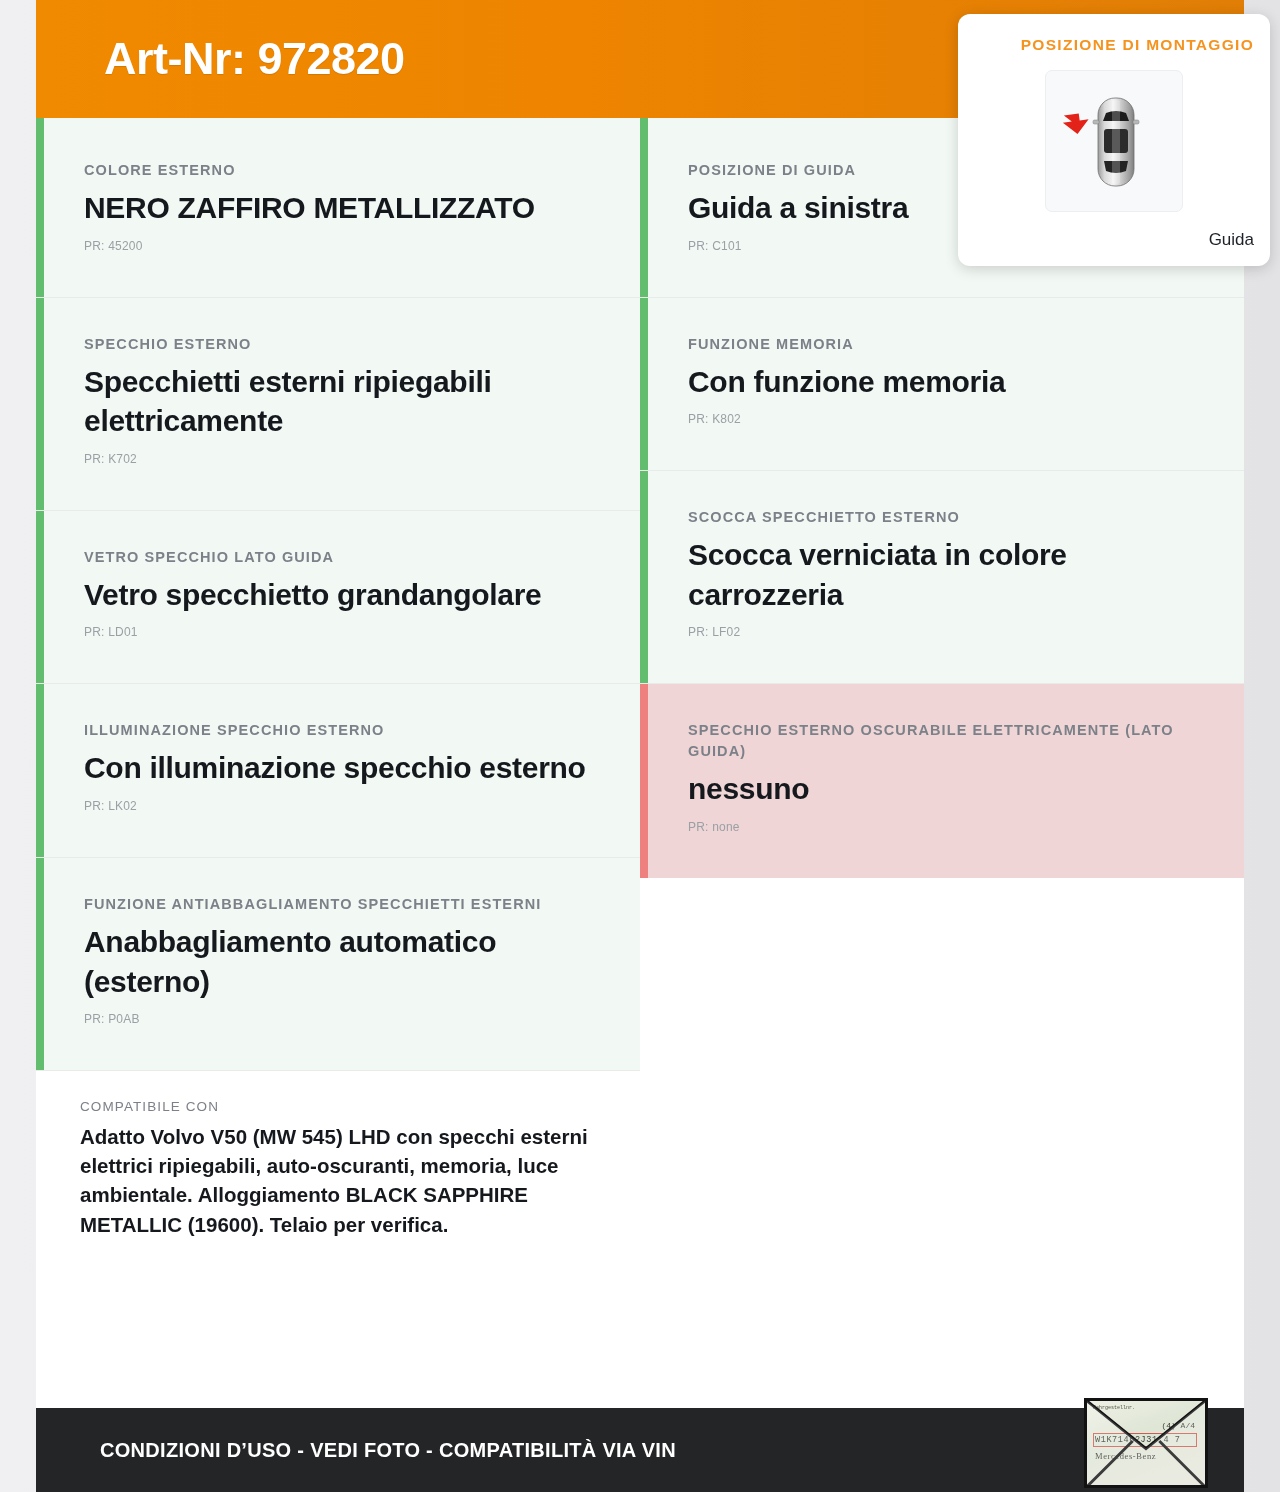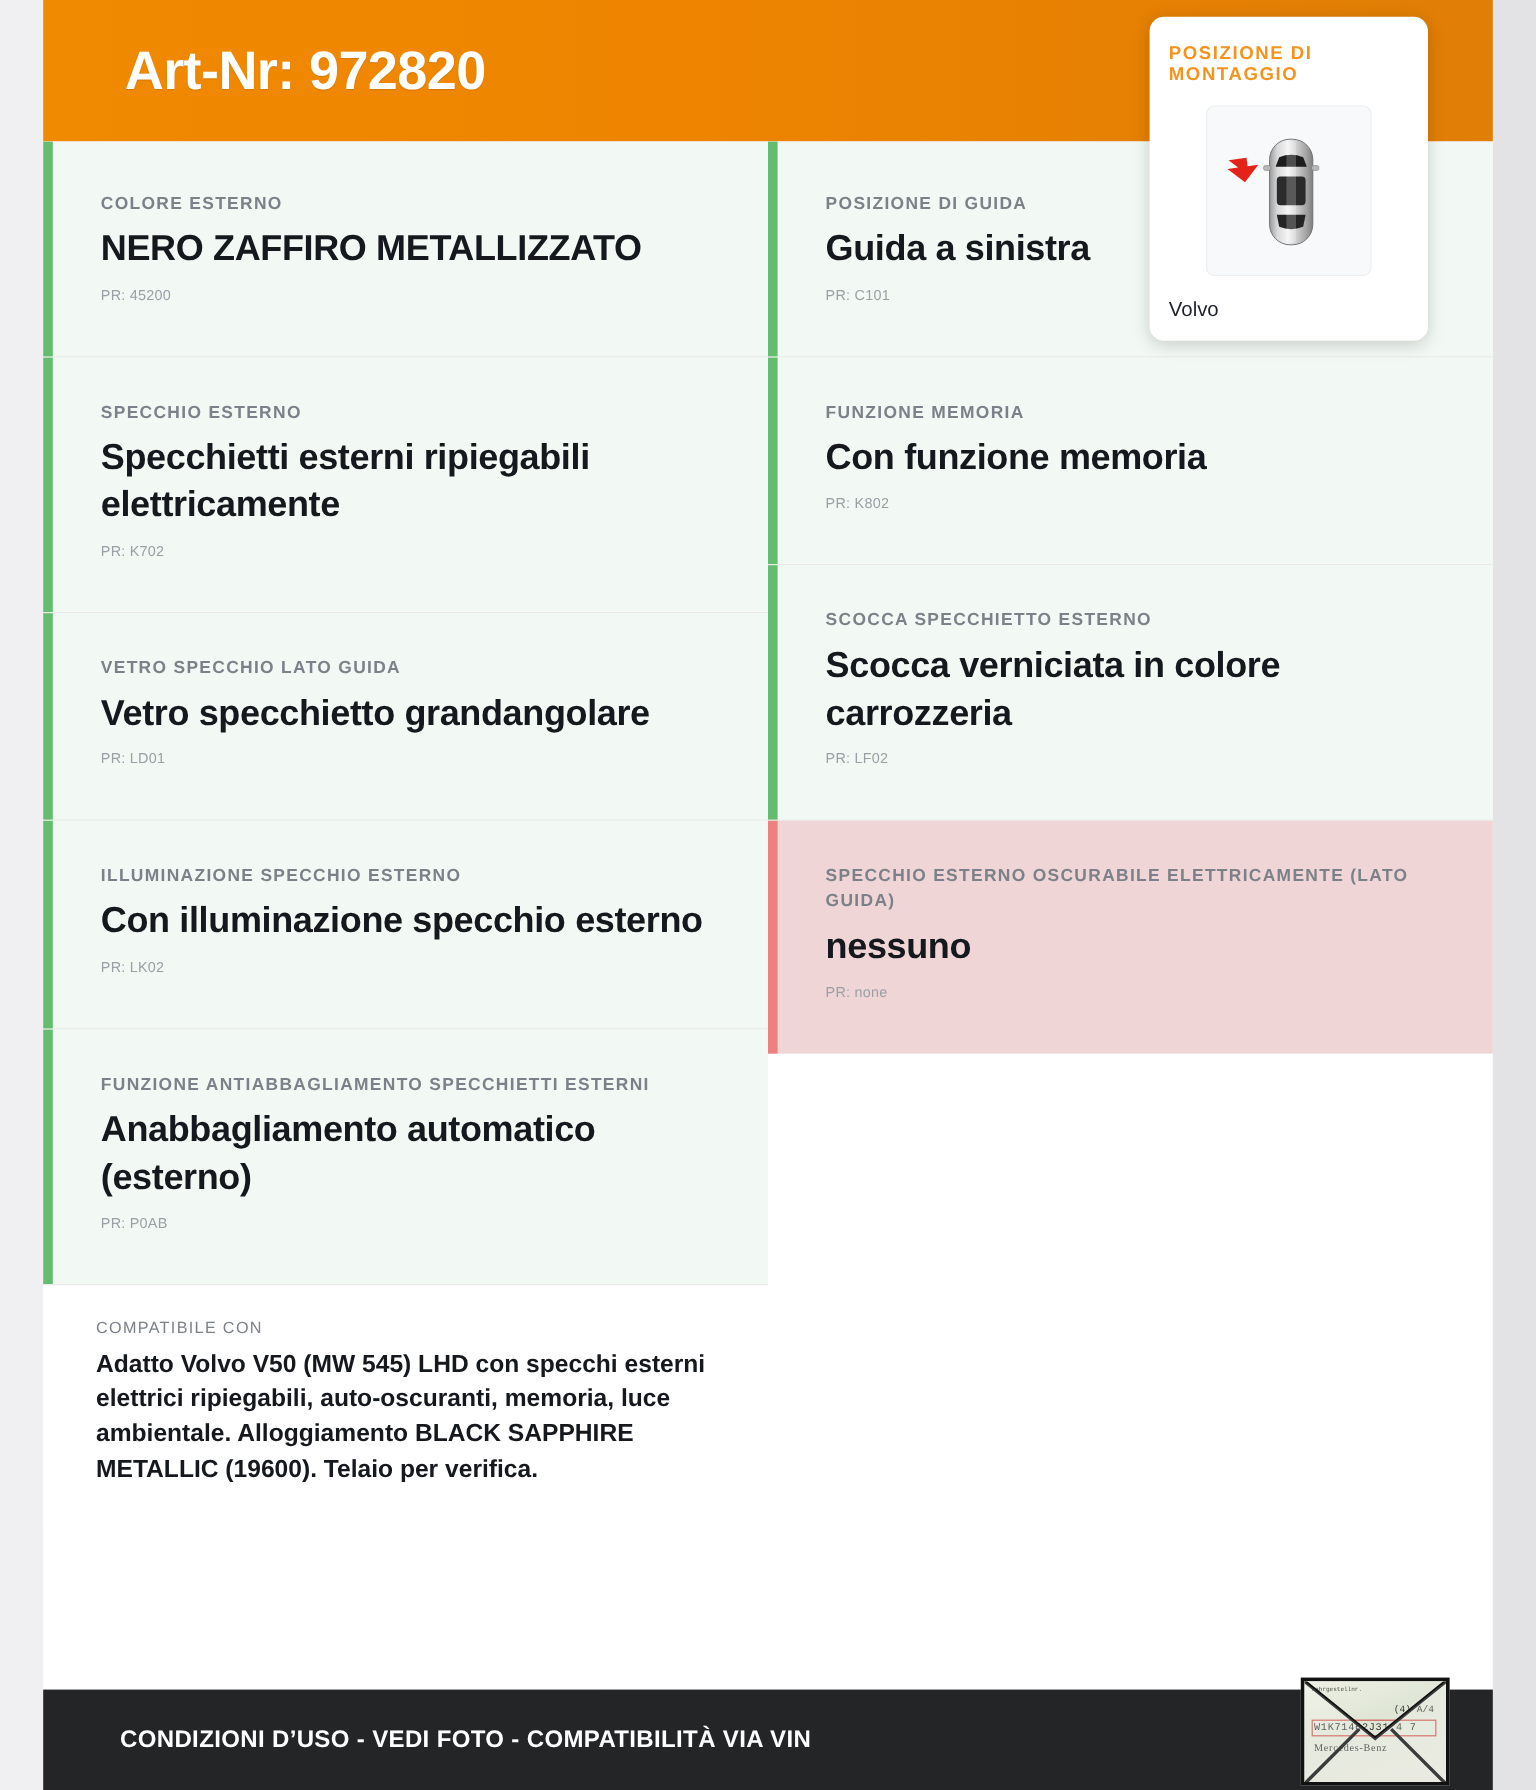--- a/index.html
+++ b/index.html
@@ -119,26 +119,26 @@
     font-weight: bold;
     color: #15181d;
     line-height: 1.42;
   }
 
   
   .mount-card {
     position: absolute;
     left: 958px;
     top: 14px;
-    width: 232px;
+    width: 312px;
     background: #ffffff;
     border-radius: 12px;
     box-shadow: 0 3px 14px rgba(0,0,0,0.17);
     padding: 22px 16px 16px 16px;
-    text-align: left;
+    text-align: right;
     z-index: 40;
   }
   .mount-title {
     color: #f5931f;
     font-size: 15.5px;
     font-weight: bold;
     letter-spacing: 1.3px;
     text-transform: uppercase;
     margin-bottom: 16px;
   }
@@ -339,21 +339,21 @@
         <rect x="47" y="49" width="6" height="4" rx="1.5" fill="#b8b8b8" stroke="#7c7c7c" stroke-width="0.5"></rect>
         <rect x="87" y="49" width="6" height="4" rx="1.5" fill="#b8b8b8" stroke="#7c7c7c" stroke-width="0.5"></rect>
 
         <path d="M66 30 Q70 28 74 30 L74 112 Q70 114 66 112 Z" fill="#ffffff" opacity="0.22"></path>
 
         <g fill="#e32219">
           <path d="M19 43 L34 43 L34 50 L43 50 L30 63 L17 50 L26 50 Z" transform="rotate(-8 30 52)"></path>
         </g>
       </svg>
     </div>
-    <div class="mount-caption">Volvo</div>
+    <div class="mount-caption">Guida</div>
   </div>
 
   <div class="footer">
     <div class="footer-text">CONDIZIONI D’USO - VEDI FOTO - COMPATIBILITÀ VIA VIN</div>
     <div class="footer-badge">
       <div class="vinDoc"></div>
       <div class="vinLine">Fahrgestellnr.</div>
       <div class="vinAud">(4) A/4</div>
       <div class="vinBox"></div>
       <div class="vinNum">W1K71462J31 4 7</div>

